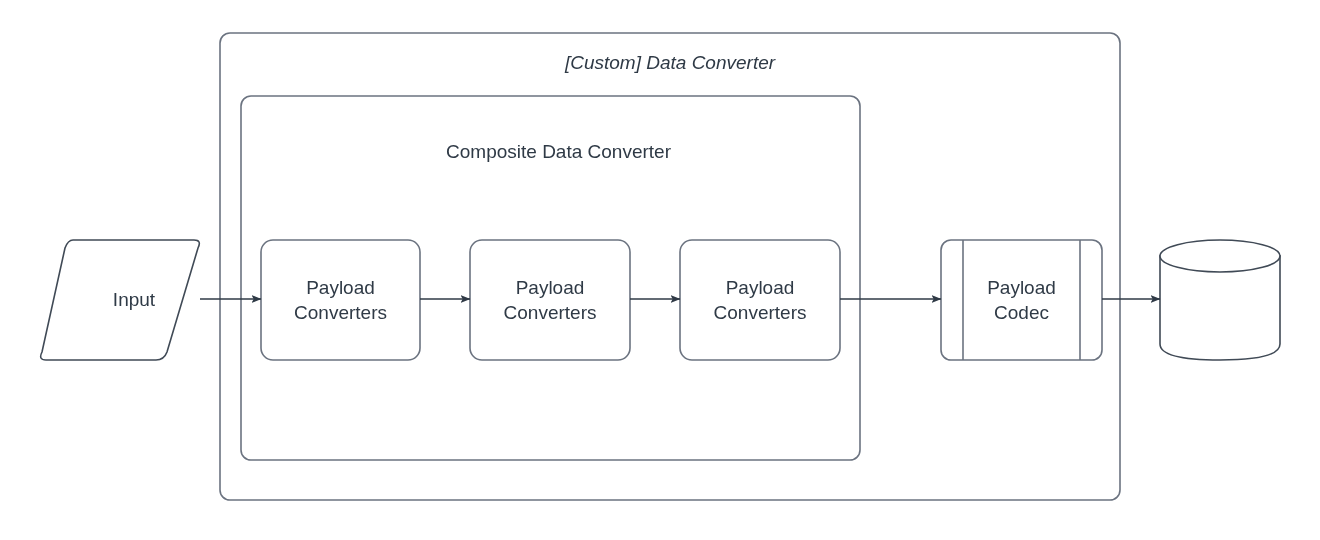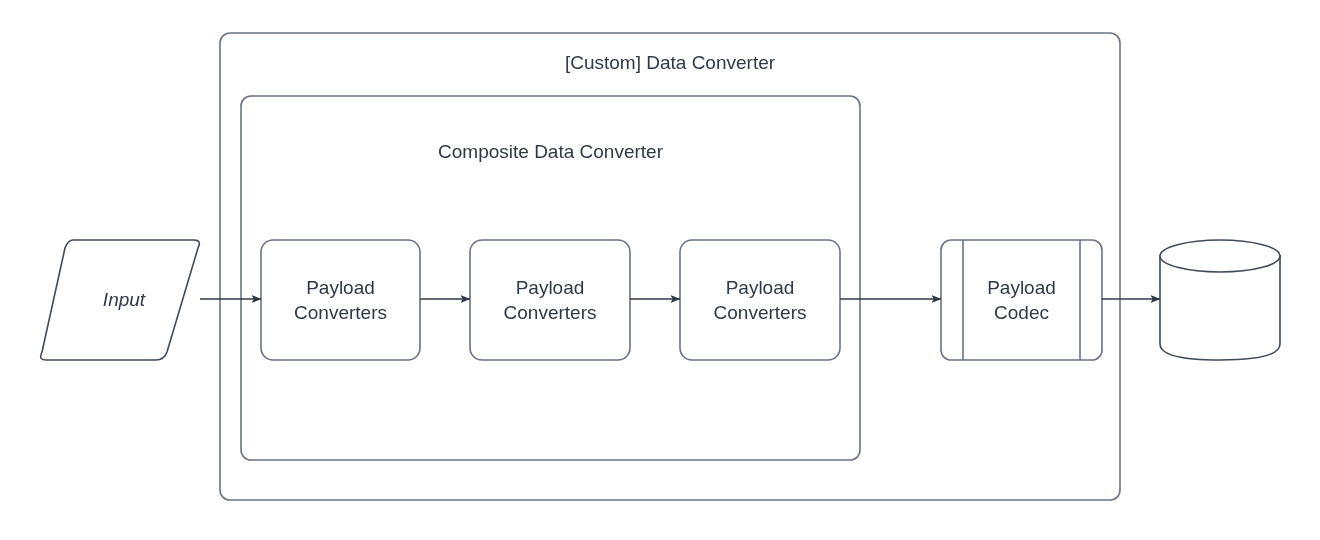--- a/index.html
+++ b/index.html
@@ -80,25 +80,25 @@
       <ellipse cx="1220" cy="256" rx="60" ry="16" fill="#ffffff" stroke="#404a56" stroke-width="1.6"></ellipse>
     </g>
 
     <line x1="200" y1="299" x2="261" y2="299" stroke="#2f3a46" stroke-width="1.5" marker-end="url(#arrowhead)"></line>
     <line x1="420" y1="299" x2="470" y2="299" stroke="#2f3a46" stroke-width="1.5" marker-end="url(#arrowhead)"></line>
     <line x1="630" y1="299" x2="680" y2="299" stroke="#2f3a46" stroke-width="1.5" marker-end="url(#arrowhead)"></line>
     <line x1="840" y1="299" x2="941" y2="299" stroke="#2f3a46" stroke-width="1.5" marker-end="url(#arrowhead)"></line>
     <line x1="1102" y1="299" x2="1160" y2="299" stroke="#2f3a46" stroke-width="1.5" marker-end="url(#arrowhead)"></line>
   </svg>
 
-  <div class="container-title" style="left:220px; top:52px; width:900px;">[Custom] Data Converter</div>
+  <div class="container-title" style="left:220px; top:52px; width:900px;font-style:italic;">[Custom] Data Converter</div>
 
-  <div class="container-title" style="left:241px; top:141px; width:619px;">Composite Data Converter</div>
+  <div class="container-title" style="left:241px; top:141px; width:619px;padding-left:8px;">Composite Data Converter</div>
 
-  <div class="node-label" style="left:44px; top:240px; width:160px; height:120px;font-style:italic;">Input</div>
+  <div class="node-label" style="left:54px; top:240px; width:160px; height:120px;">Input</div>
 
   <div class="node-label" style="left:261px; top:240px; width:159px; height:120px;">Payload
 Converters</div>
 
   <div class="node-label" style="left:470px; top:240px; width:160px; height:120px;">Payload
 Converters</div>
 
   <div class="node-label" style="left:680px; top:240px; width:160px; height:120px;">Payload
 Converters</div>
 

